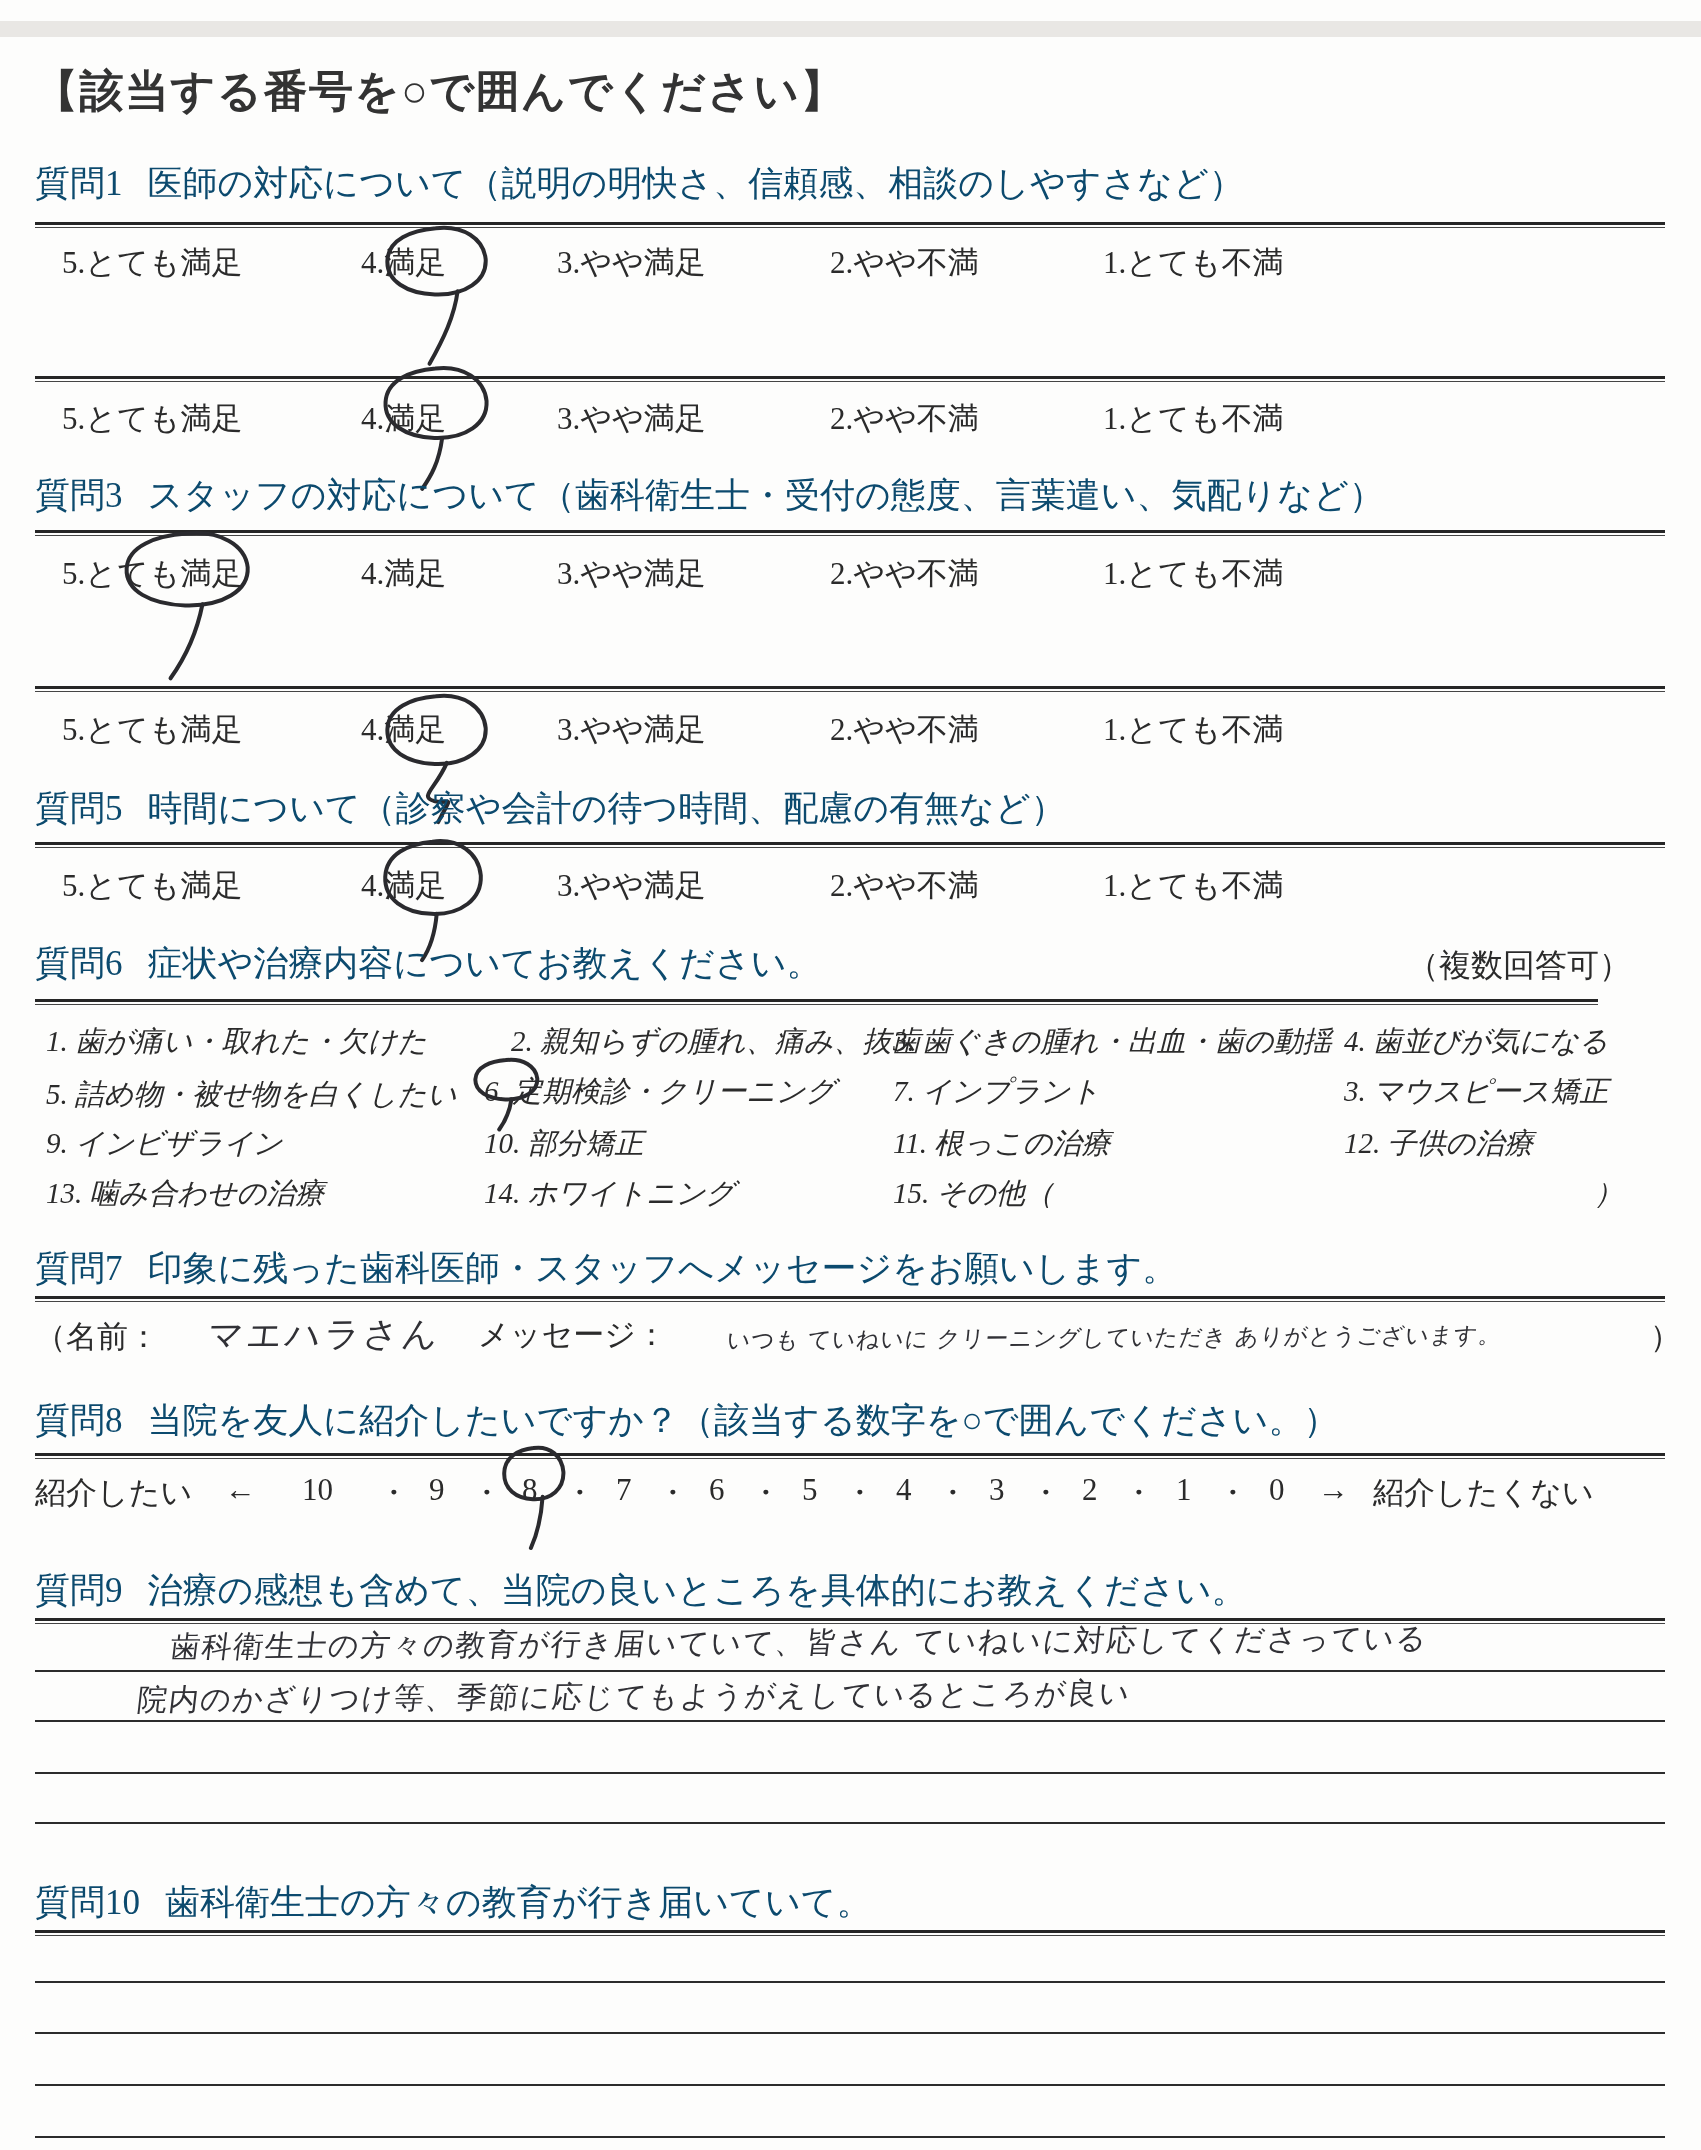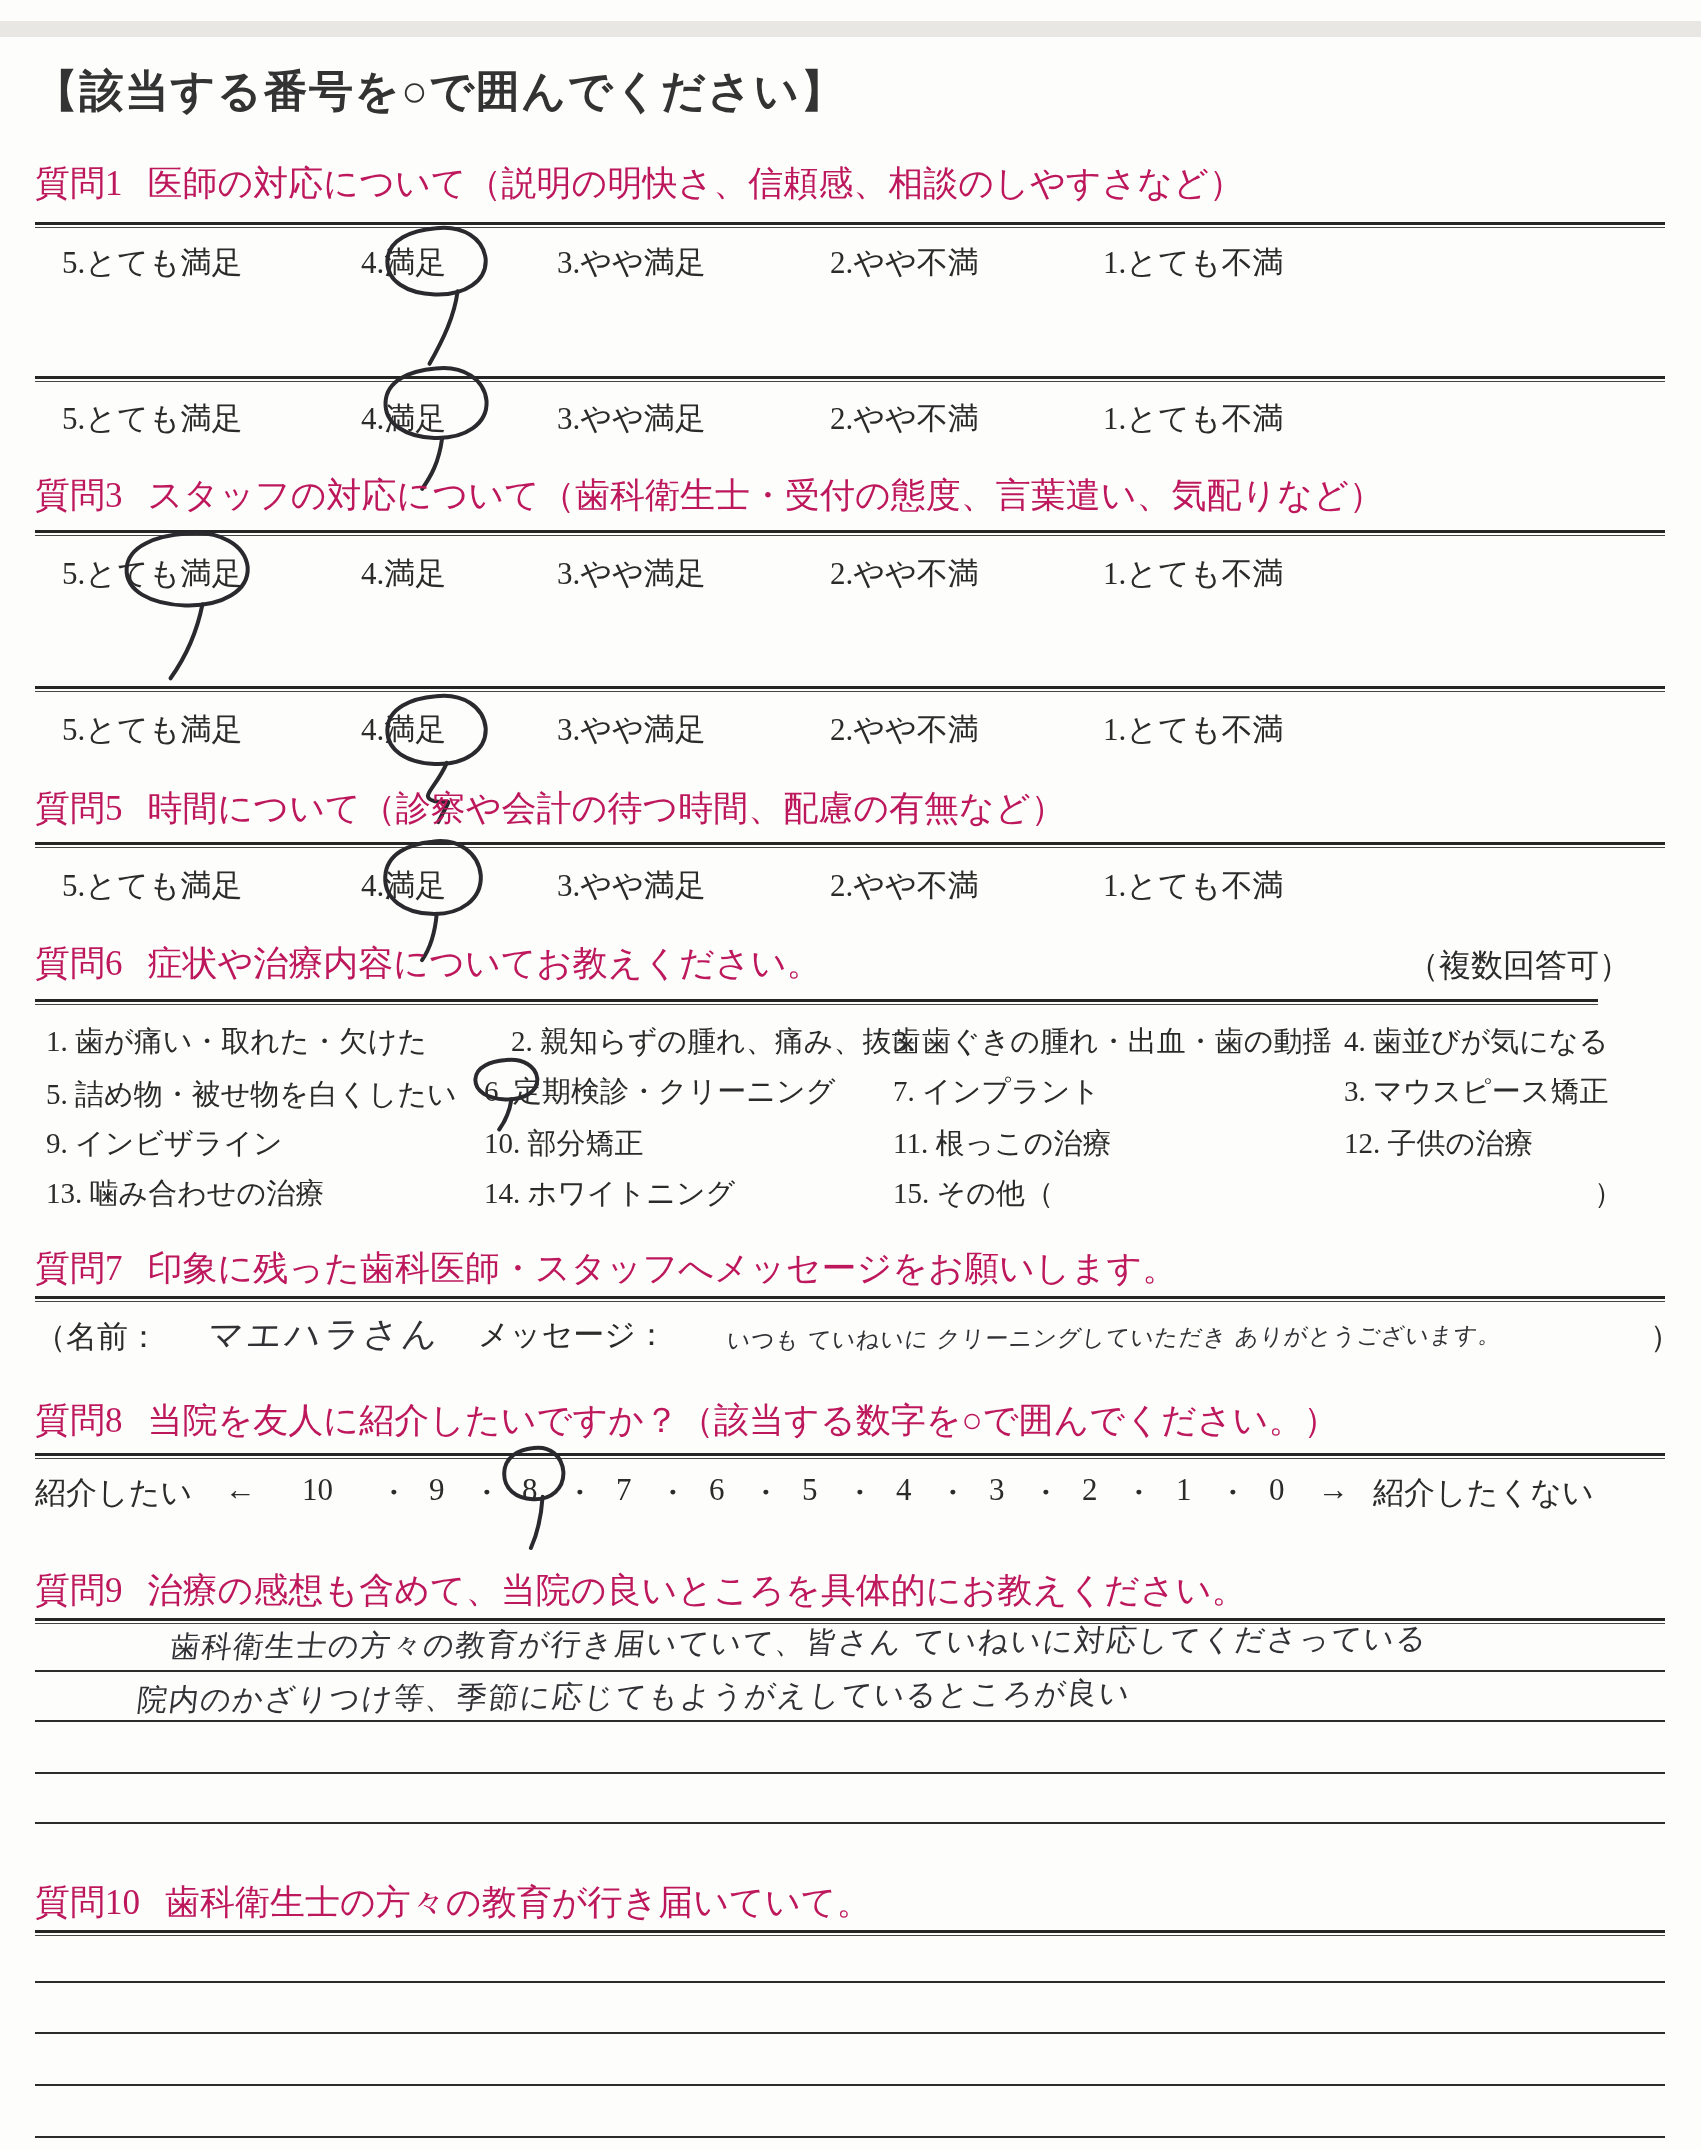--- a/index.html
+++ b/index.html
@@ -2,30 +2,30 @@
 <html style="font-size:11.8px"><head>
 <meta charset="utf-8">
 <style>
   html,body{margin:0;padding:0;background:#d8d8d8;}
   .page{position:relative;width:1701px;height:2151px;background:#fdfdfc;margin:0 auto;
         font-family:"Liberation Serif","DejaVu Serif",serif;color:#2b2b2b;overflow:hidden;}
   .top-band{position:absolute;top:20.7px;left:0;width:100%;height:16px;background:#e9e7e4;}
   .title{position:absolute;left:34px;top:62px;font-size:44px;font-weight:600;letter-spacing:1.5px;
          white-space:nowrap;color:#333;}
   .q{position:absolute;left:35px;width:1630px;}
-  .qhead{position:absolute;top:0;left:0;font-size:35px;line-height:1.15;white-space:nowrap;color:#be185d;}
+  .qhead{position:absolute;top:0;left:0;font-size:35px;line-height:1.15;white-space:nowrap;color:#0c4a6e;}
   .qlabel{margin-right:25px;}
   .qnote{position:absolute;top:0;right:34px;font-size:32px;white-space:nowrap;}
   .rule2{position:absolute;left:0;width:100%;height:2.2px;border-top:3px solid #262626;border-bottom:1.5px solid #454545;}
   .wline{position:absolute;left:0;width:100%;height:0;border-top:2.2px solid #2c2c2c;}
   .opts{position:absolute;left:0;width:100%;height:52px;}
   .optwrap{position:absolute;top:0;white-space:nowrap;}
   .opt{font-size:31px;white-space:nowrap;margin-top:40px;}
   .items{position:absolute;left:0;width:100%;}
-  .itemwrap{position:absolute;white-space:nowrap;}
+  .itemwrap{position:absolute;white-space:nowrap;font-style:italic;}
   .item{font-size:29px;white-space:nowrap;}
   .circ{position:absolute;overflow:visible;}
   .circ path{fill:none;stroke:#2a2a2e;stroke-width:4px;stroke-linecap:round;vector-effect:non-scaling-stroke;}
   .hand{font-family:"DejaVu Sans",sans-serif;color:#313136;white-space:nowrap;
         transform:skewX(-7deg) rotate(-0.4deg);transform-origin:left bottom;}
   .q8row{position:absolute;left:0;width:100%;height:66px;font-size:31px;}
   .q8i{position:absolute;top:0;white-space:nowrap;}
   .q7row{position:absolute;left:0;width:100%;height:89px;font-size:31px;}
   .q7i{position:absolute;white-space:nowrap;}
 </style>

